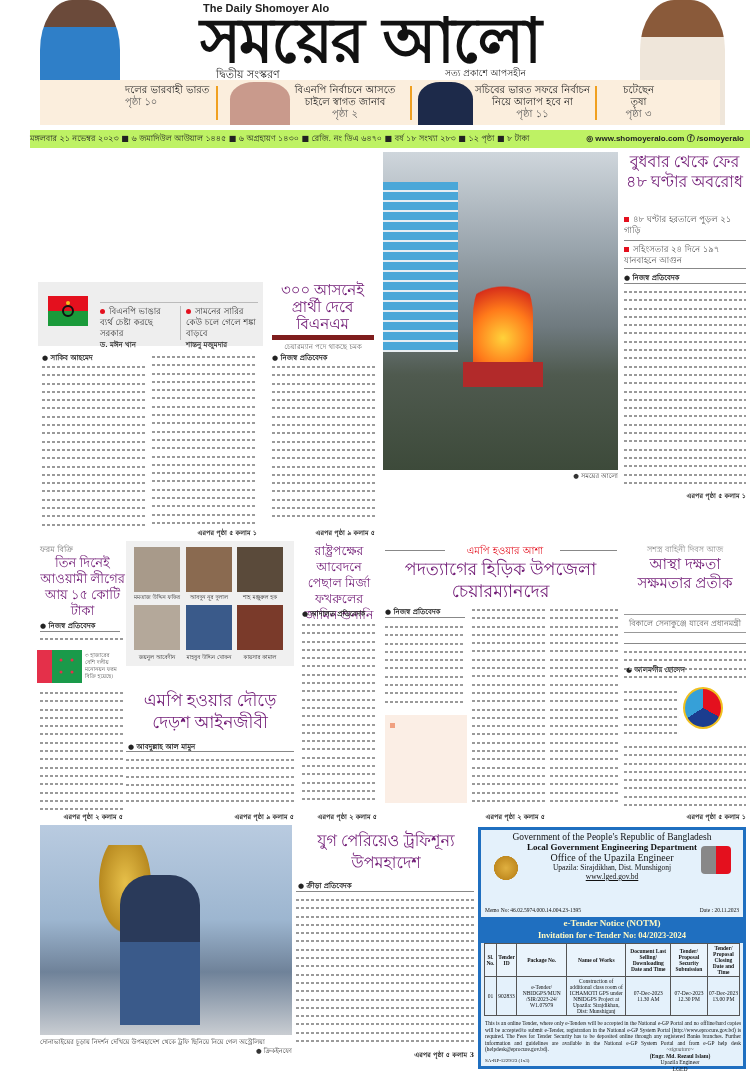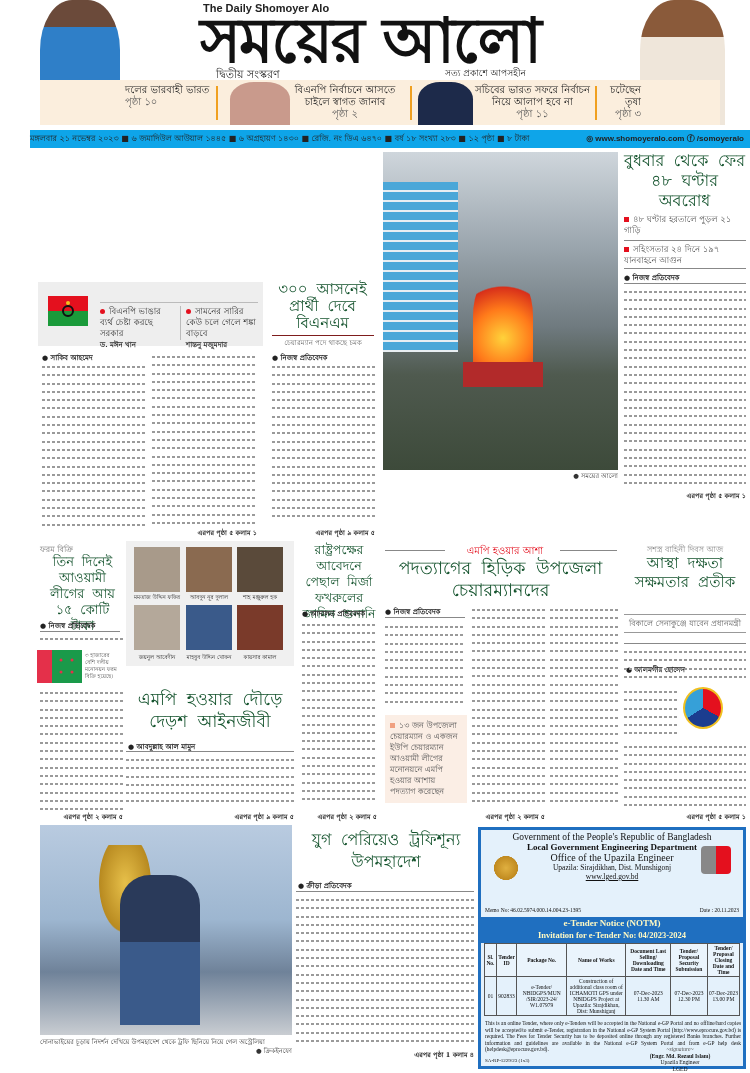--- a/index.html
+++ b/index.html
@@ -7,29 +7,29 @@
 .abs{position:absolute}
 .masthead-en{left:203px;top:2px;font-family:"Liberation Sans",sans-serif;font-weight:bold;font-size:11px;color:#222}
 .masthead-logo{left:200px;top:10px;font-family:"DejaVu Sans",sans-serif;font-weight:900;font-size:62px;letter-spacing:-2px;color:#111;line-height:62px}
 .edition{left:216px;top:66px;font-size:11px;color:#222}
 .tagline{left:445px;top:66px;font-size:9px;color:#222}
 .teaser-strip{left:40px;top:80px;width:680px;height:45px;background:#fbeedd}
 .teaser{position:absolute;top:4px;font-size:10px;line-height:12px;text-align:center;color:#222}
 .teaser .pg{color:#555}
 .vbar{position:absolute;top:6px;width:2px;height:34px;background:#f0a020}
 .person{position:absolute;border-radius:40% 40% 0 0}
-.dateline{left:30px;top:130px;width:720px;height:18px;background:#0ea5e9;font-size:8px;line-height:18px;padding-left:0;color:#222}
+.dateline{left:30px;top:130px;width:720px;height:18px;background:#bef264;font-size:8px;line-height:18px;padding-left:0;color:#222}
 .dateline .web{position:absolute;right:6px;top:0;font-family:"Liberation Sans",sans-serif;font-weight:bold}
 .mainhead{left:40px;top:160px;width:330px;font-family:"DejaVu Sans",sans-serif;color:#e4101e;font-size:40px;line-height:48px;text-align:center;font-weight:normal}
 .infobox{left:38px;top:282px;width:225px;height:64px;background:#eeeeee}
 .flag{position:absolute;left:10px;top:14px;width:40px;height:30px}
 .ib-line{position:absolute;font-size:8.5px;line-height:11px;color:#333}
 .bullet-red{display:inline-block;width:5px;height:5px;background:#e4101e;margin-right:4px}
 .dot-red{display:inline-block;width:5px;height:5px;background:#e4101e;border-radius:50%;margin-right:4px}
-.subhead{font-family:Liberation Mono, monospace;text-align:center;color:#14532d}
+.subhead{font-family:Liberation Serif, serif;text-align:center;color:#701a75}
 .col-text{position:absolute;font-size:6px;line-height:8.3px;color:#555;text-align:justify;overflow:hidden}
 .col-text .l{display:block;height:8.3px;border-bottom:0;background:repeating-linear-gradient(90deg,#9a9a9a 0 3px,transparent 3px 5px);background-size:100% 2px;background-repeat:no-repeat;background-position:0 4px}
 .byline{font-size:7px;color:#222;font-weight:bold}
 .cont{font-size:6.5px;font-weight:bold;color:#222;text-align:right}
 .rule{position:absolute;height:1px;background:#888}
 .photo-fire{left:383px;top:152px;width:235px;height:318px;background:linear-gradient(180deg,#cfd6dc 0%,#9aa5ad 30%,#6f7a7f 55%,#4f5a4f 70%,#3d4a3a 100%)}
 .photo-cricket{left:40px;top:825px;width:252px;height:210px;background:linear-gradient(180deg,#b9cbe0 0%,#9db6d0 45%,#6f8299 70%,#c9cdd2 100%)}
 .caption{font-size:6.5px;color:#333;line-height:9px}
 .panel-judges{left:126px;top:541px;width:168px;height:125px;background:#f0f0f0}
 .judge{position:absolute;width:46px;height:45px;background:#8b7d70}
@@ -67,21 +67,21 @@
     <div>বিএনপি নির্বাচনে আসতে চাইলে স্বাগত জানাব</div>
     <div class="pg">পৃষ্ঠা ২</div>
   </div>
   <div class="vbar" style="left:370px"></div>
   <div class="person" style="left:378px;top:2px;width:55px;height:43px;background:#1d2a4a"></div>
   <div class="teaser" style="left:435px;width:115px">
     <div>সচিবের ভারত সফরে নির্বাচন নিয়ে আলাপ হবে না</div>
     <div class="pg">পৃষ্ঠা ১১</div>
   </div>
   <div class="vbar" style="left:555px"></div>
-  <div class="teaser" style="left:556px;width:45px;text-align:right">
+  <div class="teaser" style="left:576px;width:45px;text-align:center">
     <div>চটেছেন তৃষা</div>
     <div class="pg">পৃষ্ঠা ৩</div>
   </div>
 </div>
 
 <div class="abs dateline">
   <span>মঙ্গলবার ২১ নভেম্বর ২০২৩ ■ ৬ জমাদিউল আউয়াল ১৪৪৫ ■ ৬ অগ্রহায়ণ ১৪৩০ ■ রেজি. নং ডিএ ৬৪৭০ ■ বর্ষ ১৮ সংখ্যা ২৮৩ ■ ১২ পৃষ্ঠা ■ ৮ টাকা</span>
   <span class="web">
     <span>◎ </span><span>www.shomoyeralo.com</span>
     <span>  ⓕ </span><span>/somoyeralo</span>
@@ -144,21 +144,21 @@
     <span class="l"></span>
     <span class="l"></span>
     <span class="l"></span>
     <span class="l"></span>
     <span class="l"></span>
     <span class="l"></span>
   </div>
 <div class="abs cont" style="left:152px;top:528px;width:105px">এরপর পৃষ্ঠা ৫ কলাম ১</div>
 
 <div class="abs subhead" style="left:270px;top:282px;width:105px;font-size:15px;line-height:17px">৩০০ আসনেই প্রার্থী দেবে বিএনএম</div>
-<div class="abs" style="left:272px;top:335px;width:102px;font-size:7px;color:#666;text-align:center;border-top:1px solid #7f1d1d;padding-top:1px">চেয়ারম্যান পদে থাকছে চমক</div>
+<div class="abs" style="left:272px;top:335px;width:102px;font-size:7px;color:#666;text-align:center;border-top:5px solid #7f1d1d;padding-top:1px">চেয়ারম্যান পদে থাকছে চমক</div>
 <div class="abs byline" style="left:272px;top:352px">● <span>নিজস্ব প্রতিবেদক</span></div>
 <div class="col-text" style="left:272px;top:362px;width:103px;height:165px">
     <span class="l"></span>
     <span class="l"></span>
     <span class="l"></span>
     <span class="l"></span>
     <span class="l"></span>
     <span class="l"></span>
     <span class="l"></span>
     <span class="l"></span>
@@ -322,21 +322,21 @@
     <span class="l"></span>
     <span class="l"></span>
     <span class="l"></span>
     <span class="l"></span>
     <span class="l"></span>
     <span class="l"></span>
     <span class="l"></span>
     <span class="l"></span>
   </div>
 <div class="abs pinkbox" style="left:385px;top:715px;width:82px;height:88px">
-  <div style="padding:5px 5px;font-size:8px;line-height:11px;color:#555"><span class="bullet-red" style="background:#f0a080"></span><span>১৩ জন উপজেলা চেয়ারম্যান ও একজন ইউপি চেয়ারম্যান আওয়ামী লীগের মনোনয়নে এমপি হওয়ার আশায় পদত্যাগ করেছেন</span></div>
+  <div style="padding:5px 5px;font-size:8px;line-height:11px;color:#555"><span class="bullet-red" style="background:#f0a080"></span></div>
 </div>
 <div class="col-text" style="left:472px;top:605px;width:75px;height:205px">
     <span class="l"></span>
     <span class="l"></span>
     <span class="l"></span>
     <span class="l"></span>
     <span class="l"></span>
     <span class="l"></span>
     <span class="l"></span>
     <span class="l"></span>
@@ -441,21 +441,21 @@
     <span class="l"></span>
     <span class="l"></span>
     <span class="l"></span>
     <span class="l"></span>
     <span class="l"></span>
     <span class="l"></span>
     <span class="l"></span>
     <span class="l"></span>
     <span class="l"></span>
   </div>
-<div class="abs cont" style="left:296px;top:1050px;width:178px">এরপর পৃষ্ঠা 1 কলাম ৪</div>
+<div class="abs cont" style="left:296px;top:1050px;width:178px">এরপর পৃষ্ঠা ৫ কলাম 3</div>
 
 <div class="abs tender">
   <div class="hd" style="font-size:9.5px;margin-top:2px">Government of the People's Republic of Bangladesh</div>
   <div class="hd" style="font-size:9px;font-weight:bold">Local Government Engineering Department</div>
   <div class="hd" style="font-size:10px;font-weight:normal">Office of the Upazila Engineer</div>
   <div class="hd" style="font-size:7.5px">Upazila: Sirajdikhan, Dist. Munshigonj</div>
   <div class="hd" style="font-size:7.5px;text-decoration:underline">www.lged.gov.bd</div>
   <div style="position:absolute;left:6px;top:24px;width:38px;height:28px;border-radius:50%;background:radial-gradient(circle,#e0b040 0,#c08a20 50%,transparent 52%)"></div>
   <div style="position:absolute;right:12px;top:16px;width:30px;height:28px;background:linear-gradient(90deg,#888 0 50%,#e4101e 50% 100%);border-radius:4px"></div>
   <div style="position:absolute;left:4px;top:77px;font-size:5.5px;font-family:'Liberation Serif',serif">Memo No: 46.02.5974.000.14.004.23-1395</div>

